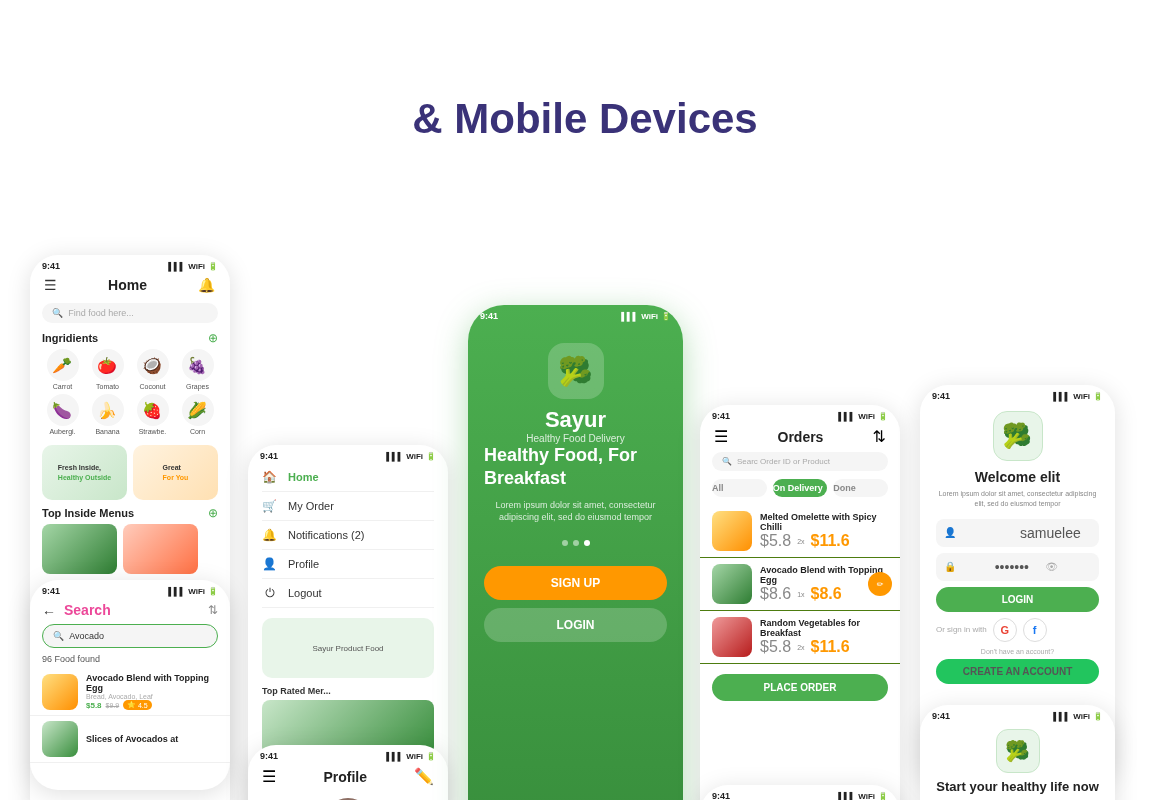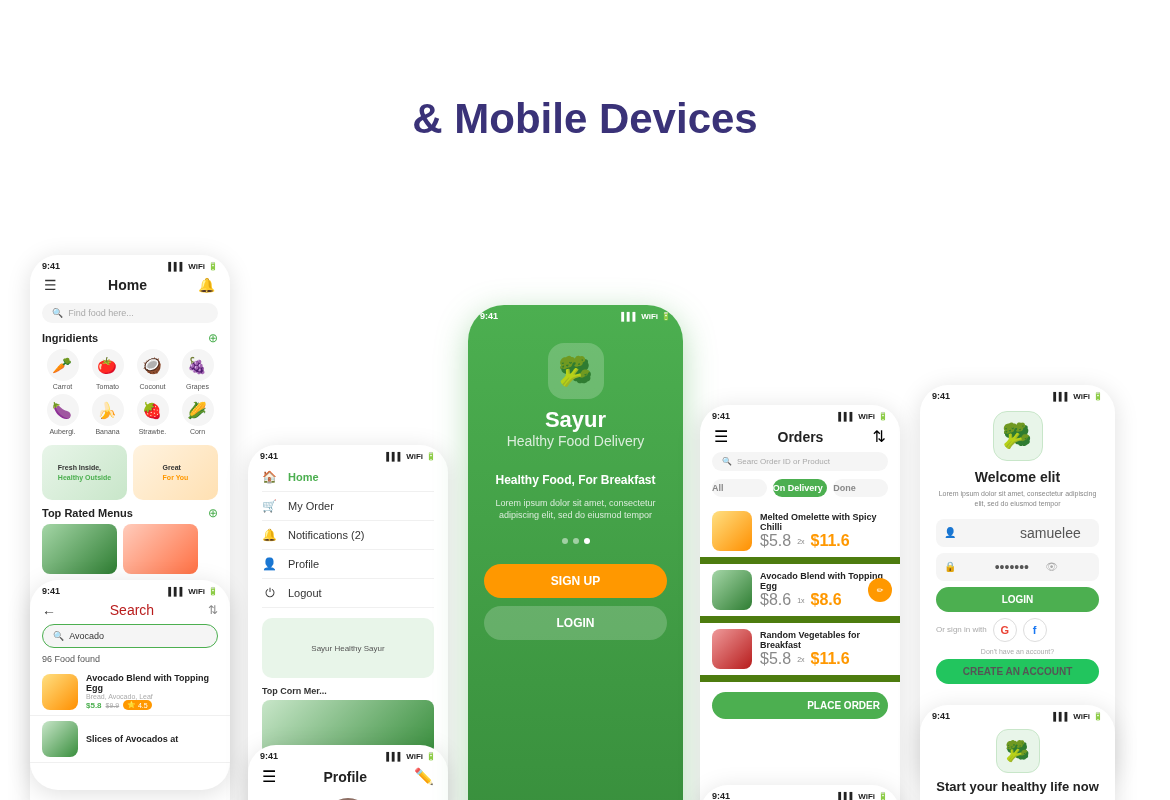--- a/index.html
+++ b/index.html
@@ -236,22 +236,22 @@
       height: 56px;
       background: rgba(255,255,255,0.2);
       border-radius: 16px;
       display: flex;
       align-items: center;
       justify-content: center;
       font-size: 28px;
       margin-bottom: 8px;
     }
     .app-name { font-size: 22px; font-weight: 800; color: #fff; }
-    .app-tagline { font-size: 14px; color: rgba(255,255,255,0.8); margin-bottom: 24px; }
-    .main-headline { font-size: 12px; font-weight: 800; color: #fff; text-align: left; line-height: 1.3; margin-bottom: 8px; }
+    .app-tagline { font-size: 10px; color: rgba(255,255,255,0.8); }
+    .main-headline { font-size: 18px; font-weight: 800; color: #fff; text-align: left; line-height: 1.3; margin-bottom: 8px; }
     .main-desc { font-size: 9px; color: rgba(255,255,255,0.8); text-align: center; line-height: 1.4; margin-bottom: 16px; }
     .dots { display: flex; gap: 5px; justify-content: center; margin-bottom: 20px; }
     .dot { width: 6px; height: 6px; border-radius: 50%; background: rgba(255,255,255,0.5); }
     .dot.active { background: #fff; }
     .btn-signup {
       width: 100%;
       background: #ff9800;
       color: #fff;
       border: none;
       border-radius: 24px;
@@ -310,21 +310,21 @@
       font-weight: 600;
       background: #f5f5f5;
       color: #888;
     }
     .order-tab.active { background: #4caf50; color: #fff; }
     .order-item {
       display: flex;
       align-items: center;
       gap: 8px;
       padding: 6px 12px;
-      border-bottom: 7px solid #4d7c0f;
+      border-bottom: 1px solid #4d7c0f;
       position: relative;
     }
     .order-img {
       width: 40px;
       height: 40px;
       border-radius: 8px;
       flex-shrink: 0;
     }
     .order-img-1 { background: linear-gradient(135deg, #ffe082, #ff8f00); }
     .order-img-2 { background: linear-gradient(135deg, #a5d6a7, #2e7d32); }
@@ -352,21 +352,21 @@
     .place-order-btn {
       margin: 10px 12px 0;
       background: #4caf50;
       color: #fff;
       border: none;
       border-radius: 20px;
       padding: 8px;
       font-size: 10px;
       font-weight: 700;
       width: calc(100% - 24px);
-      text-align: right;
+      text-align: center;
     }
 
     
     .phone-login {
       width: 195px;
       height: 400px;
       margin-top: 110px;
     }
     .login-content {
       display: flex;
@@ -465,21 +465,21 @@
     }
     .healthy-title { font-size: 13px; font-weight: 800; color: #222; text-align: center; line-height: 1.3; margin-bottom: 4px; }
     .healthy-desc { font-size: 7px; color: #aaa; text-align: center; line-height: 1.4; }
     .search-nav {
       display: flex;
       align-items: center;
       gap: 8px;
       padding: 4px 12px 6px;
     }
     .search-nav .back { font-size: 14px; color: #333; }
-    .search-nav .title { font-size: 14px; font-weight: 400; color: #b91c1c; flex: 1; text-align: center; }
+    .search-nav .title { font-size: 14px; font-weight: 700; color: #ec4899; flex: 1; text-align: left; }
     .search-nav .filter { font-size: 12px; color: #888; }
     .search-input-bar {
       margin: 0 12px 6px;
       background: #f5f5f5;
       border-radius: 20px;
       display: flex;
       align-items: center;
       padding: 6px 10px;
       gap: 5px;
       border: 1.5px solid #4caf50;
@@ -597,21 +597,21 @@
     </div>
     <div class="banner-row">
       <div class="banner-card" style="background:linear-gradient(135deg,#e8f5e9,#c8e6c9);">
         <div class="banner-text">Fresh Inside,<br><span class="green-text">Healthy Outside</span></div>
       </div>
       <div class="banner-card" style="background:linear-gradient(135deg,#fff3e0,#ffe0b2);">
         <div class="banner-text">Great<br><span class="orange-text">For You</span></div>
       </div>
     </div>
     <div class="section-header">
-      <span class="section-title">Top Rated Menus</span>
+      <span class="section-title">Top Inside Menus</span>
       <span class="section-icon">⊕</span>
     </div>
     <div class="top-rated">
       <div class="top-rated-card">
         <div class="rated-img" style="background:linear-gradient(135deg,#a5d6a7,#2e7d32);"></div>
         <div class="rated-img2" style="background:linear-gradient(135deg,#ffccbc,#ff7043);"></div>
       </div>
     </div>
   </div>
 
@@ -679,23 +679,23 @@
       <div class="menu-item">
         <span class="menu-item-icon">👤</span>
         <span>Profile</span>
       </div>
       <div class="menu-item">
         <span class="menu-item-icon">⏻</span>
         <span>Logout</span>
       </div>
     </div>
     <div class="menu-thumb">
-      <span style="font-size:8px;color:#555;">Sayur Healthy Sayur</span>
-    </div>
-    <div class="top-rated-label">Top Corn Mer...</div>
+      <span style="font-size:8px;color:#555;">Sayur Product Food</span>
+    </div>
+    <div class="top-rated-label">Top Rated Mer...</div>
     <div class="top-rated-mini" style="background:linear-gradient(135deg,#c8e6c9,#388e3c);"></div>
   </div>
 
   <div class="phone absolute-phone" style="left:248px; top:570px; width:200px; height:180px;">
     <div class="status-bar">
       <span>9:41</span>
       <div class="status-icons">
         <span>▌▌▌</span>
           <span>WiFi</span>
           <span>🔋</span>

